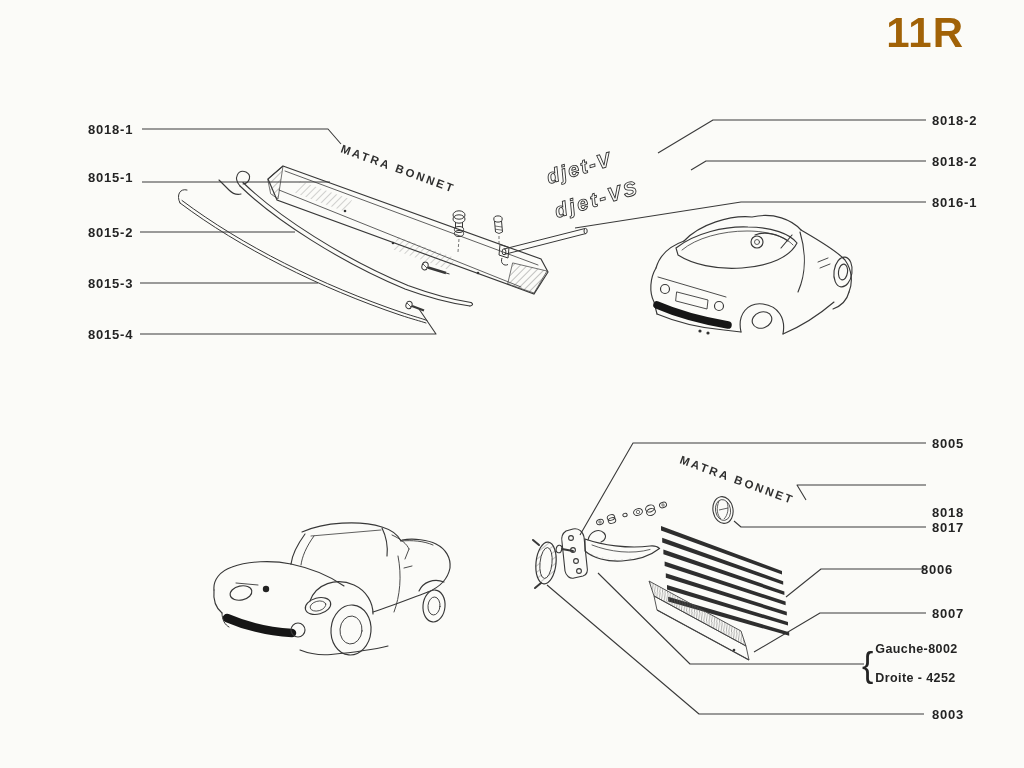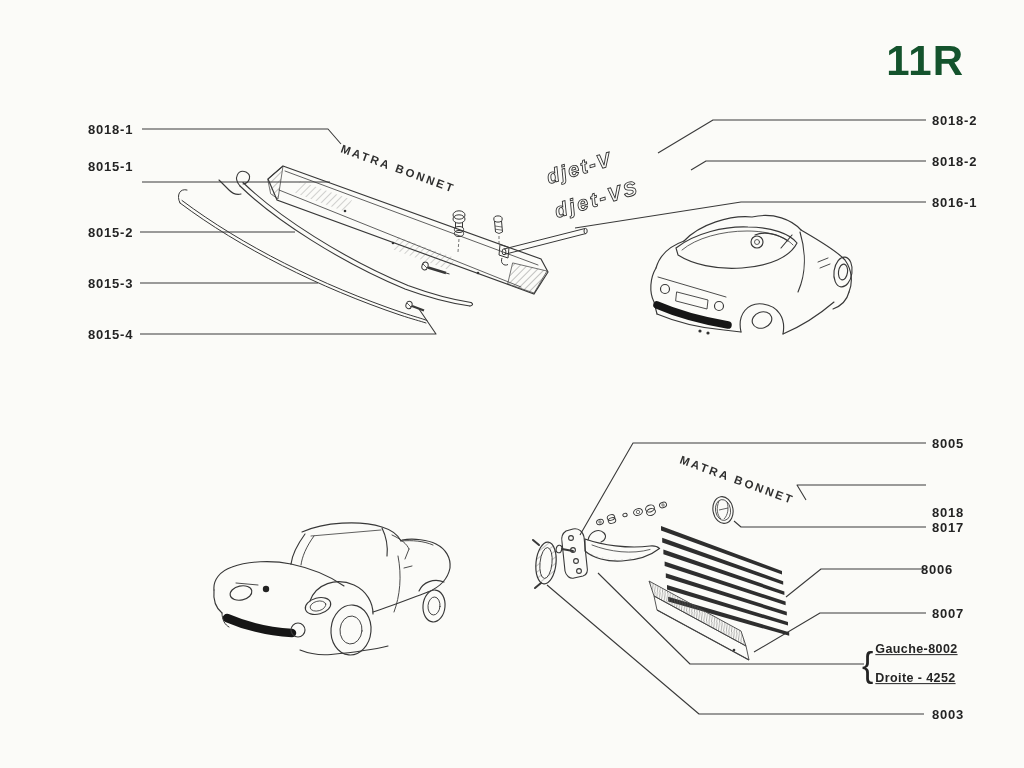--- a/index.html
+++ b/index.html
@@ -3,28 +3,28 @@
 <meta charset="utf-8">
 <style>
   html,body{margin:0;padding:0;}
   body{width:1024px;height:768px;position:relative;overflow:hidden;
        background:#fbfbf8;font-family:"Liberation Sans",sans-serif;}
   #page{position:absolute;inset:0;}
   svg{position:absolute;left:0;top:0;}
   .callout{position:absolute;font:700 13px/1 "Liberation Sans",sans-serif;
            letter-spacing:.8px;color:#242424;transform:translateY(-50%);
            white-space:nowrap;}
-  .page-code{position:absolute;top:40px;right:60px;
+  .page-code{position:absolute;top:12px;right:60px;
              font:800 42px/1 "Liberation Sans",sans-serif;
-             letter-spacing:1px;color:#14532d;}
+             letter-spacing:1px;color:#a16207;}
   .pair{position:absolute;left:862px;top:664px;transform:translateY(-50%);
         display:flex;align-items:center;color:#242424;}
   .pair .brace{font:400 34px/0.9 "Liberation Sans",sans-serif;margin-right:2px;
                transform:scaleY(1.05);}
-  .pair .rows{display:flex;flex-direction:column;gap:15px;text-decoration:underline;}
+  .pair .rows{display:flex;flex-direction:column;gap:15px;}
   .pair .rows span{font:700 12.5px/1.15 "Liberation Sans",sans-serif;
                    letter-spacing:.4px;white-space:nowrap;}
 </style>
 </head>
 <body>
 
 <div id="page">
 
   <svg width="1024" height="768" viewBox="0 0 1024 768">
     <defs>
@@ -236,21 +236,21 @@
       <text x="340" y="152" transform="rotate(19.8 340 152)" font-family="Liberation Sans, sans-serif" font-size="11.5" font-weight="700" letter-spacing="2.4" fill="#2f2f2f">MATRA BONNET</text>
       <text x="679" y="463" transform="rotate(20 679 463)" font-family="Liberation Sans, sans-serif" font-size="11.5" font-weight="700" letter-spacing="2.4" fill="#2f2f2f">MATRA BONNET</text>
       <text x="549" y="184" transform="rotate(-16.5 549 184)" font-family="Liberation Sans, sans-serif" font-size="20" font-weight="700" font-style="italic" letter-spacing="2" fill="#fbfbf8" stroke="#333" stroke-width="0.9">djet-V</text>
       <text x="557" y="218" transform="rotate(-16.5 557 218)" font-family="Liberation Sans, sans-serif" font-size="20" font-weight="700" font-style="italic" letter-spacing="2.6" fill="#fbfbf8" stroke="#333" stroke-width="0.9">djet-VS</text>
     </g>
   </svg>
 
   <div class="page-code">11R</div>
 
   <div class="callout" style="left:88px;top:129px">8018-1</div>
-  <div class="callout" style="left:88px;top:166px">8015-1</div>
+  <div class="callout" style="left:88px;top:177px">8015-1</div>
   <div class="callout" style="left:88px;top:232px">8015-2</div>
   <div class="callout" style="left:88px;top:283px">8015-3</div>
   <div class="callout" style="left:88px;top:334px">8015-4</div>
 
   <div class="callout" style="left:932px;top:120px">8018-2</div>
   <div class="callout" style="left:932px;top:161px">8018-2</div>
   <div class="callout" style="left:932px;top:202px">8016-1</div>
 
   <div class="callout" style="left:932px;top:443px">8005</div>
   <div class="callout" style="left:932px;top:512px">8018</div>

